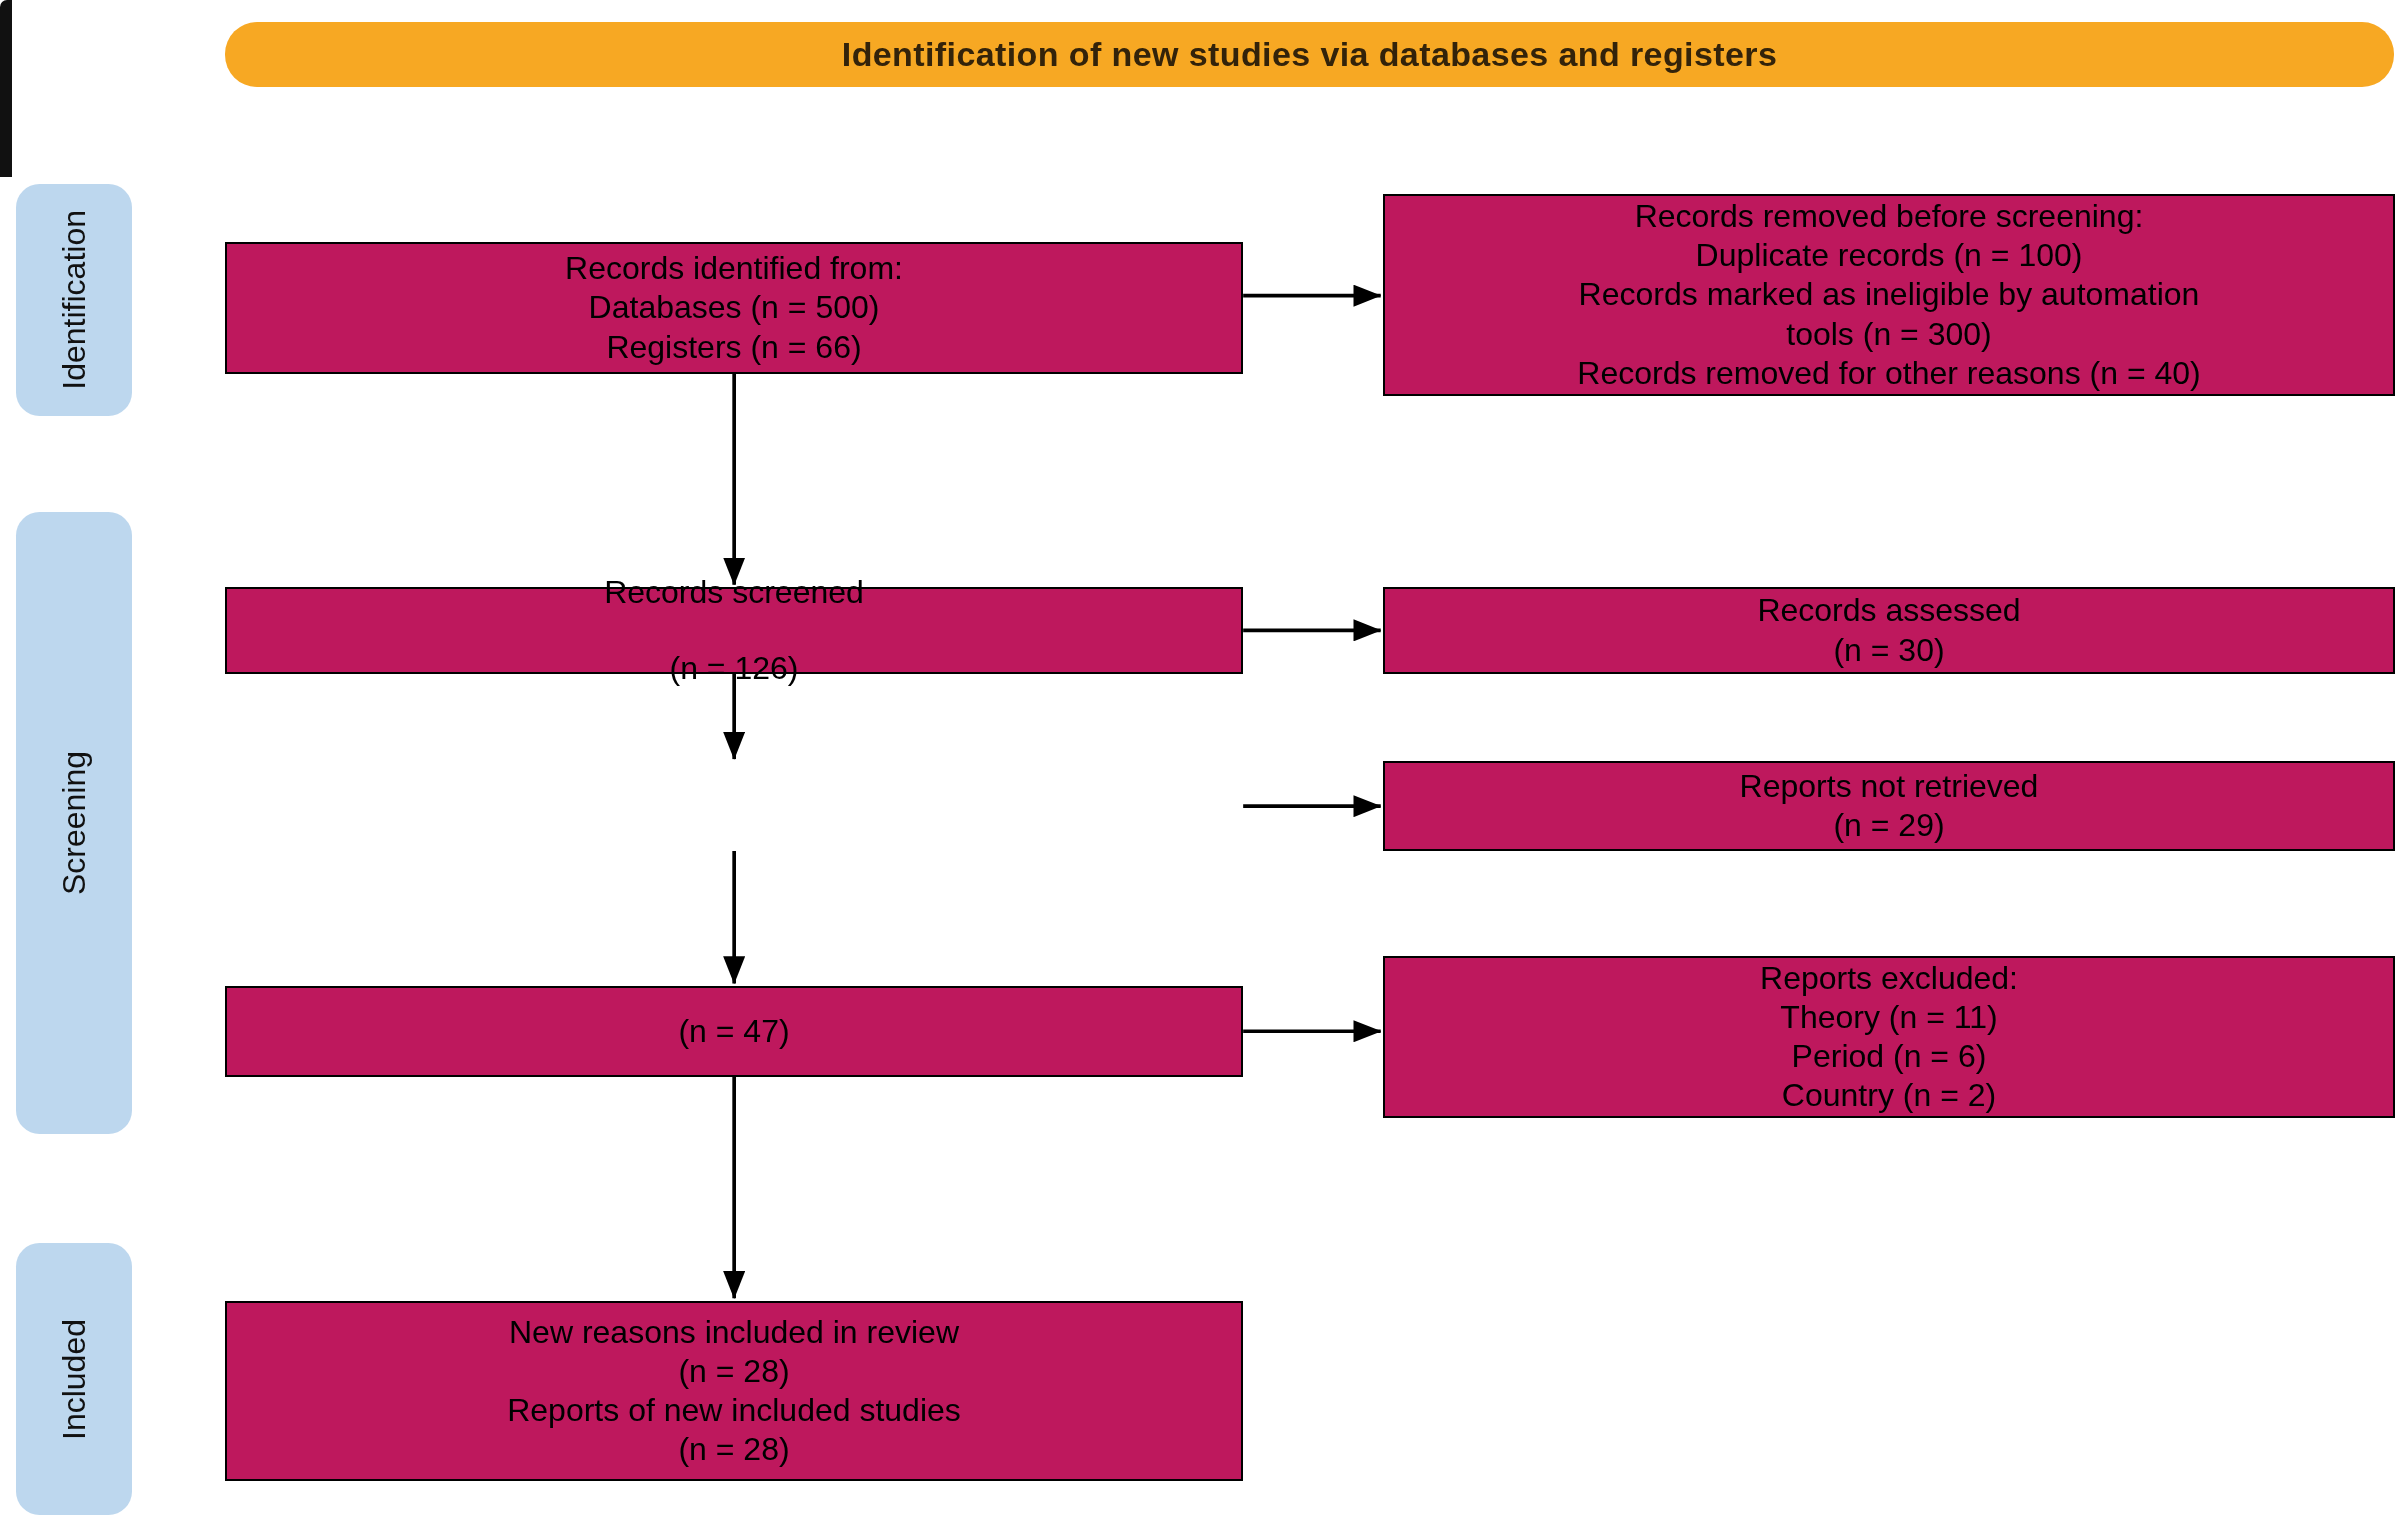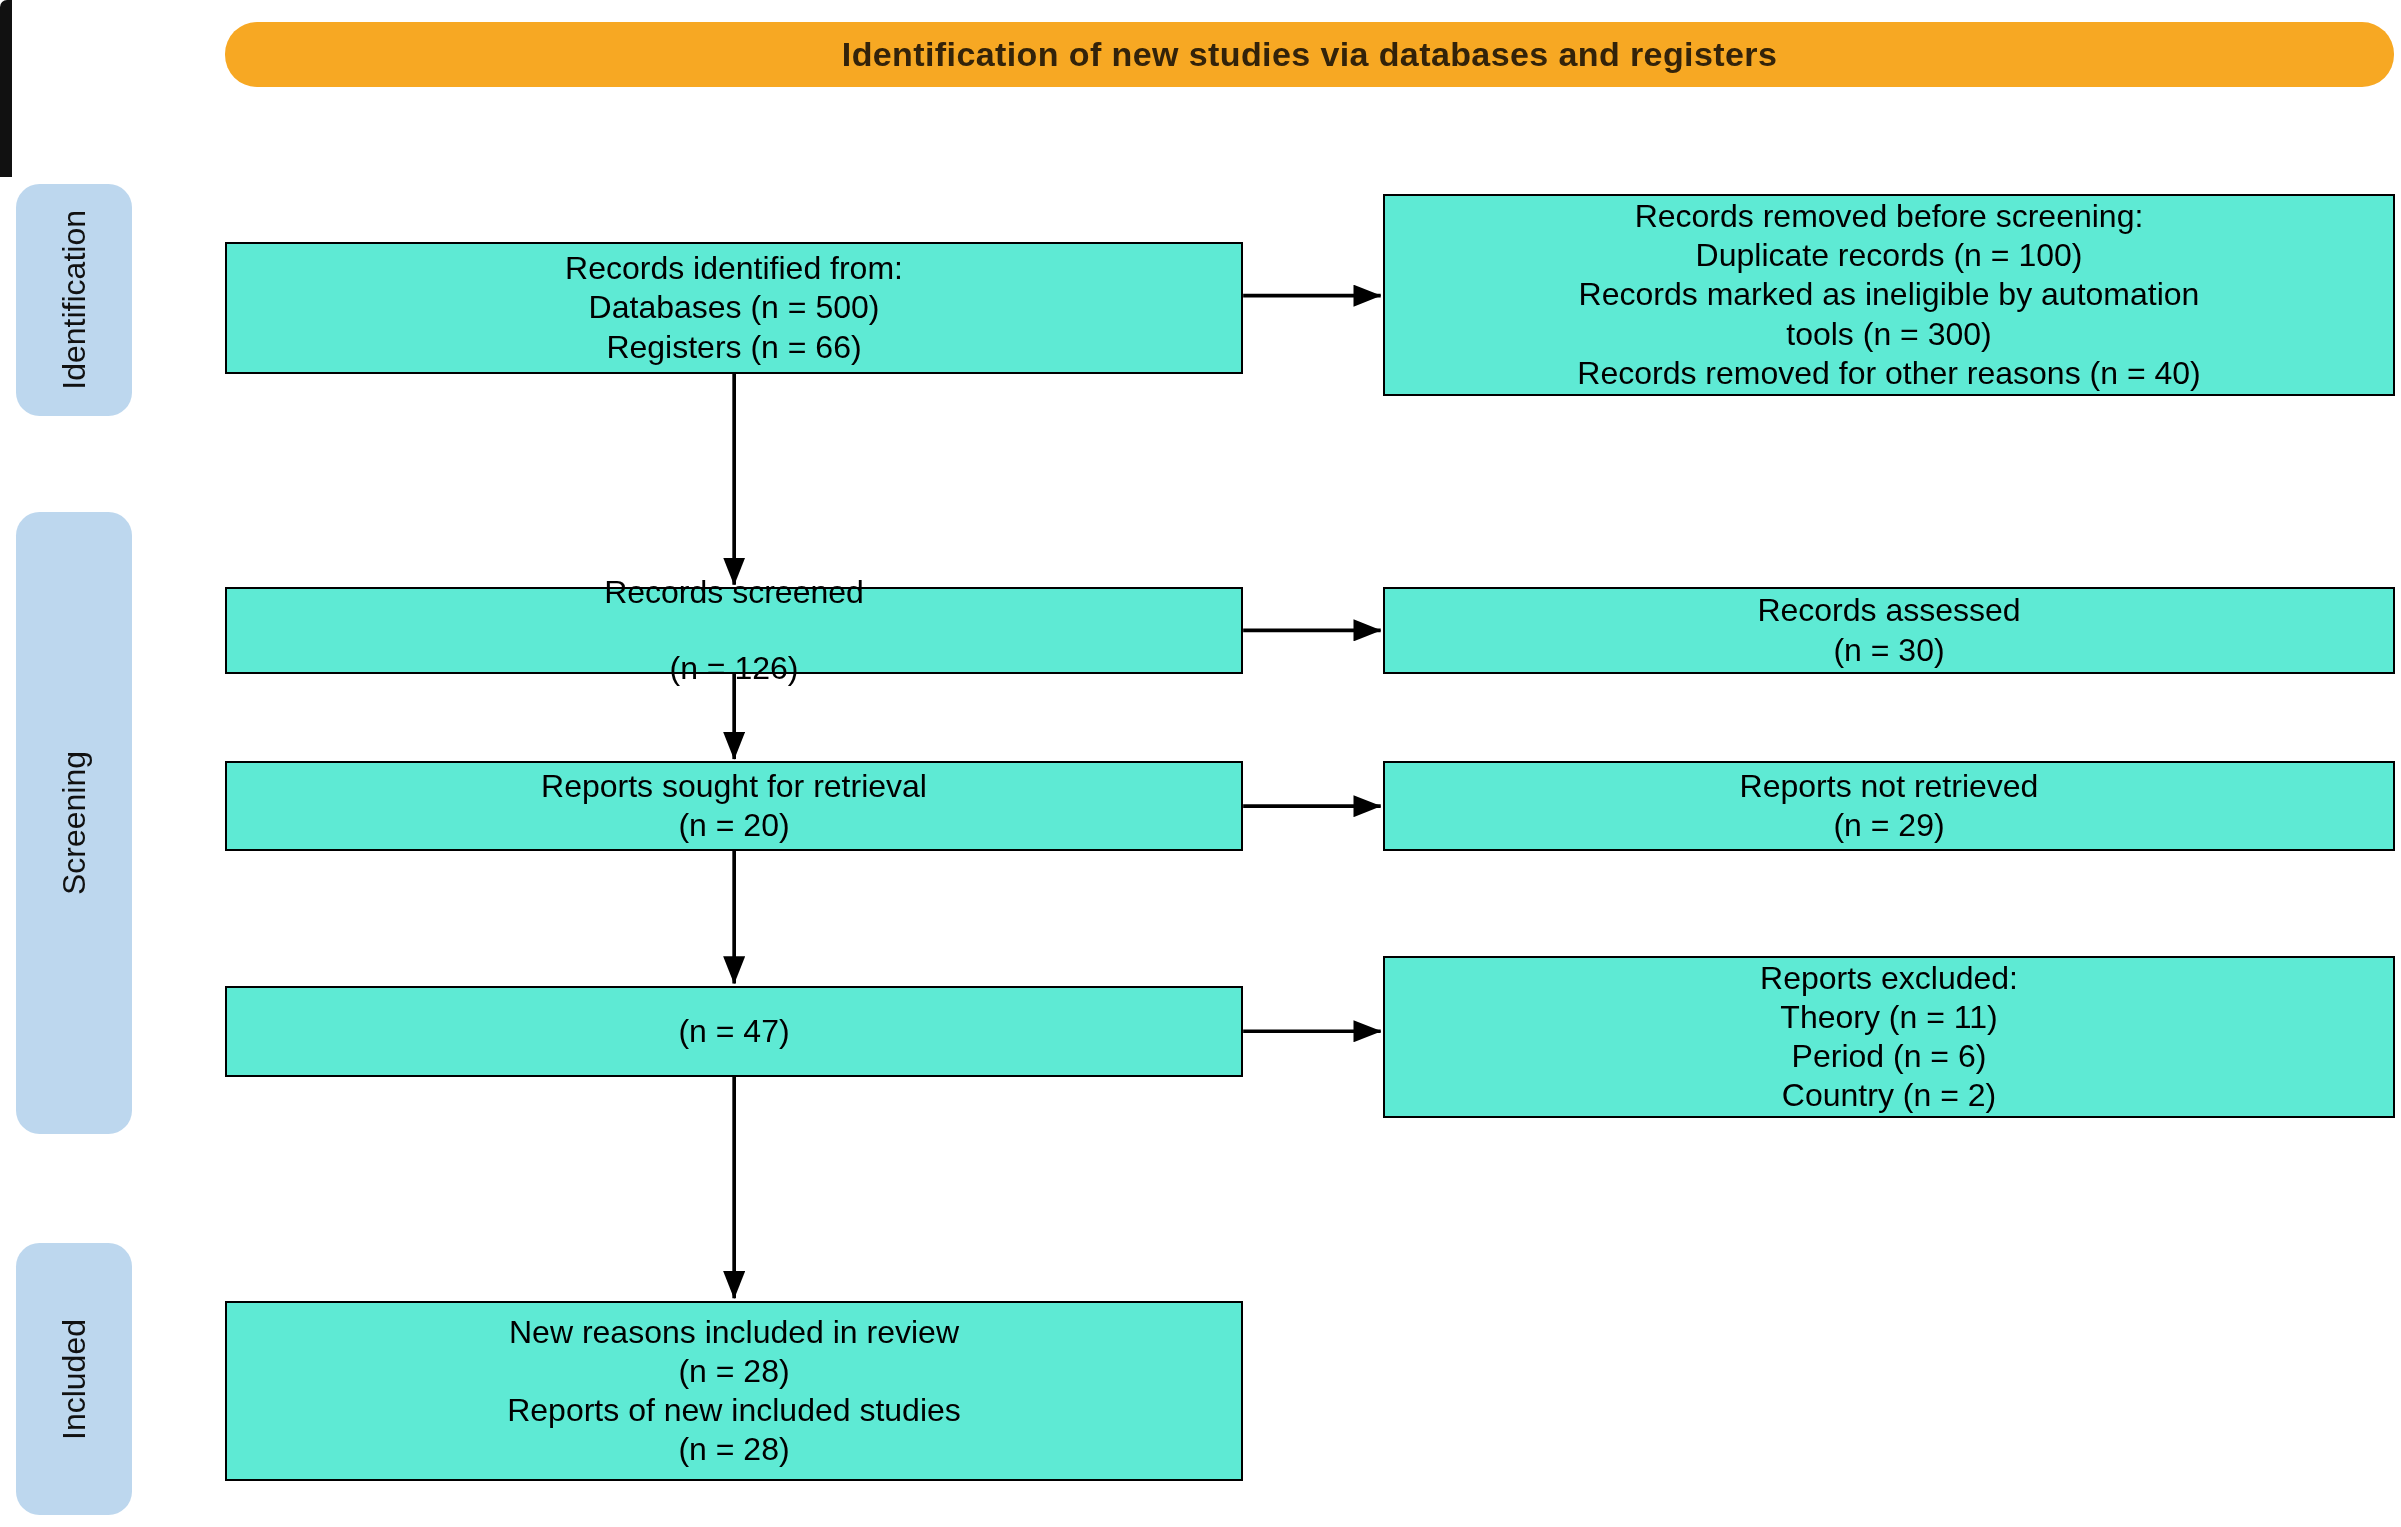--- a/index.html
+++ b/index.html
@@ -45,21 +45,21 @@
     writing-mode: vertical-rl;
     transform: rotate(180deg);
     white-space: nowrap;
   }
   .stage-identification { top: 184px; height: 232px; }
   .stage-screening      { top: 512px; height: 622px; }
   .stage-included       { top: 1243px; height: 272px; }
 
   .box {
     position: absolute;
-    background: #5eead4;
+    background: #be185d;
     border: 2.2px solid #000000;
     display: flex; flex-direction: column;
     align-items: center; justify-content: center;
     text-align: center;
     font-size: 32px;
     line-height: 1.22;
     padding: 2.9px 10.3px;
   }
   .box .line { white-space: nowrap; }
 
@@ -125,24 +125,20 @@
 
   <div class="box lbox box-identified" style="border-color: rgb(0, 0, 0);">
       <div class="line">Records identified from:</div>
       <div class="line">Databases (n = 500)</div>
       <div class="line">Registers (n = 66)</div>
     </div>
   <div class="box lbox box-screened" style="border-color: rgb(0, 0, 0);">
       <div class="line">Records screened</div>
       <div class="line">(n = 126)</div>
     </div>
-  <div class="box lbox box-sought" style="border-color: rgb(0, 0, 0);">
-      <div class="line">Reports sought for retrieval</div>
-      <div class="line">(n = 20)</div>
-    </div>
   <div class="box lbox box-assessed" style="border-color: rgb(0, 0, 0);">
       <div class="line">(n = 47)</div>
     </div>
   <div class="box lbox box-included" style="border-color: rgb(0, 0, 0);">
       <div class="line">New reasons included in review</div>
       <div class="line">(n = 28)</div>
       <div class="line">Reports of new included studies</div>
       <div class="line">(n = 28)</div>
     </div>
 

